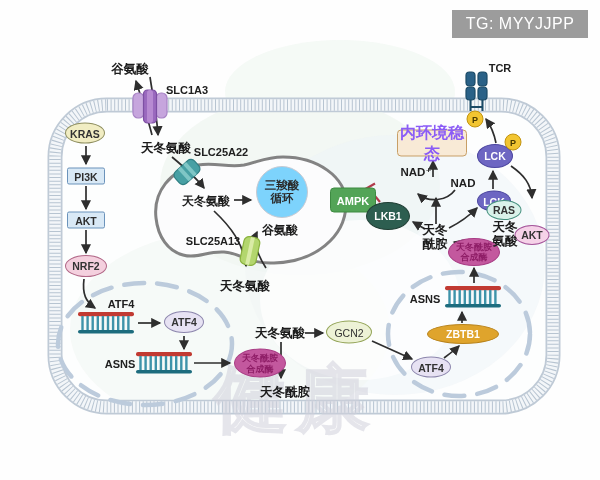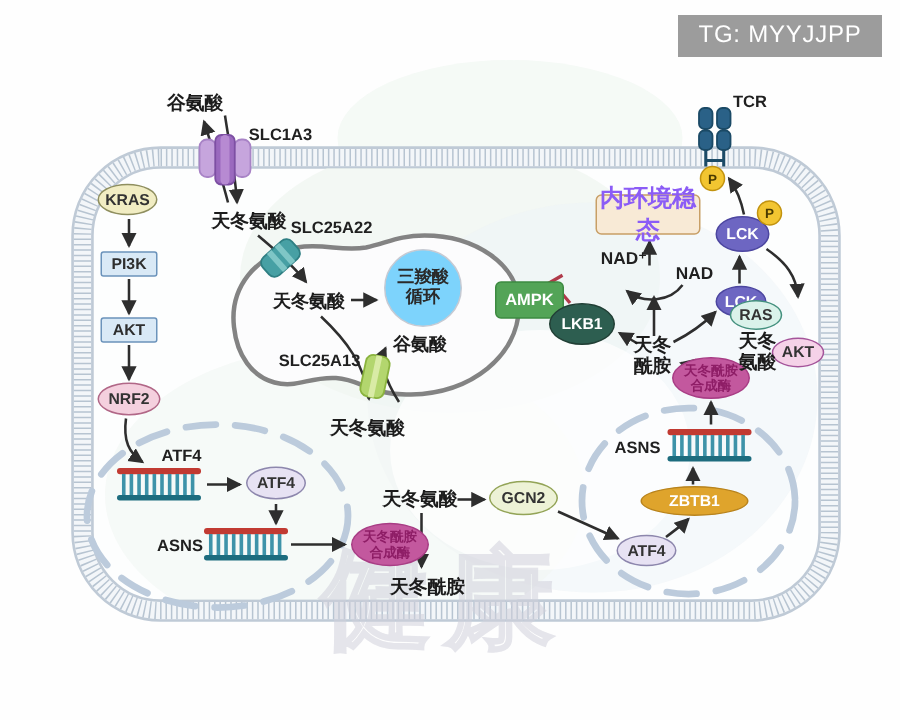--- a/index.html
+++ b/index.html
@@ -179,21 +179,21 @@
   <div class="node rrect" style="left:86px;top:176px;width:38px;height:17px;background:#d9e9f6;border:1.5px solid #6b93bb;font-size:10.5px;font-weight:700;color:#2e2e2e;border-radius:2px;">PI3K</div>
   <div class="node rrect" style="left:86px;top:220px;width:38px;height:17px;background:#d9e9f6;border:1.5px solid #6b93bb;font-size:10.5px;font-weight:700;color:#2e2e2e;border-radius:2px;">AKT</div>
   <div class="node ellipse" style="left:86px;top:266px;width:42px;height:22px;background:#f4d0de;border:1.5px solid #b16787;font-size:10.5px;font-weight:700;color:#333;">NRF2</div>
   <div class="node ellipse" style="left:184px;top:322px;width:40px;height:22px;background:#e7e2f3;border:1.5px solid #8d87ad;font-size:10.5px;font-weight:700;color:#333;">ATF4</div>
   <div class="node ellipse" style="left:260px;top:363px;width:52px;height:29px;background:#c3589e;border:1.5px solid #a83d85;font-size:9px;font-weight:700;color:#8e1d66;line-height:1.15;">
     <span class="wrap2" style="width:40px;">天冬酰胺合成酶</span>
   </div>
   <div class="node ellipse" style="left:474px;top:252px;width:52px;height:28px;background:#c3589e;border:1.5px solid #a83d85;font-size:9px;font-weight:700;color:#8e1d66;line-height:1.15;">
     <span class="wrap2" style="width:40px;">天冬酰胺合成酶</span>
   </div>
-  <div class="node ellipse" style="left:349px;top:332px;width:46px;height:23px;background:#edf2d6;border:1.5px solid #93a457;font-size:10.5px;font-weight:700;color:#333;">GCN2</div>
+  <div class="node ellipse" style="left:349px;top:332px;width:46px;height:23px;background:#edf2d6;border:1.5px solid #93a457;font-size:10.5px;font-weight:400;color:#333;">GCN2</div>
   <div class="node ellipse" style="left:431px;top:367px;width:40px;height:21px;background:#e7e2f3;border:1.5px solid #8d87ad;font-size:10.5px;font-weight:700;color:#333;">ATF4</div>
   <div class="node ellipse" style="left:463px;top:334px;width:72px;height:20px;background:#dfa42c;border:1.5px solid #b8831c;font-size:10.5px;font-weight:700;color:#fff;">ZBTB1</div>
   <div class="node rrect" style="left:353px;top:167px;width:46px;height:25px;background:#53a457;border:1.5px solid #3d8a41;font-size:11px;font-weight:700;color:#fff;margin-top:33px;">AMPK</div>
   <div class="node ellipse" style="left:388px;top:216px;width:44px;height:28px;background:#2d5e50;border:1.5px solid #213f35;font-size:10.5px;font-weight:700;color:#fff;">LKB1</div>
   <div class="node ellipse" style="left:495px;top:156px;width:36px;height:24px;background:#6d66c2;border:1.5px solid #4c46a0;font-size:10.5px;font-weight:700;color:#fff;">LCK</div>
   <div class="node ellipse" style="left:494px;top:201px;width:34px;height:21px;background:#6d66c2;border:1.5px solid #4c46a0;font-size:10.5px;font-weight:700;color:#fff;">LCK</div>
   <div class="node ellipse" style="left:504px;top:210px;width:35px;height:20px;background:#daf2ea;border:1.5px solid #44907e;font-size:10.5px;font-weight:700;color:#333;">RAS</div>
   <div class="node ellipse" style="left:532px;top:235px;width:35px;height:20px;background:#f5d2e8;border:1.5px solid #a4549a;font-size:10.5px;font-weight:700;color:#333;">AKT</div>
   <div class="node rrect" style="left:432px;top:143px;width:70px;height:27px;background:#f8ead6;border:1.5px solid #c89f66;font-size:16px;font-weight:600;color:#8b5cf6;">内环境稳态</div>
   <div class="node ellipse" style="left:282px;top:192px;width:52px;height:52px;background:#7dd3fc;border:1.5px solid #c6cad3;font-size:11.5px;font-weight:600;color:#2a2a2a;">

